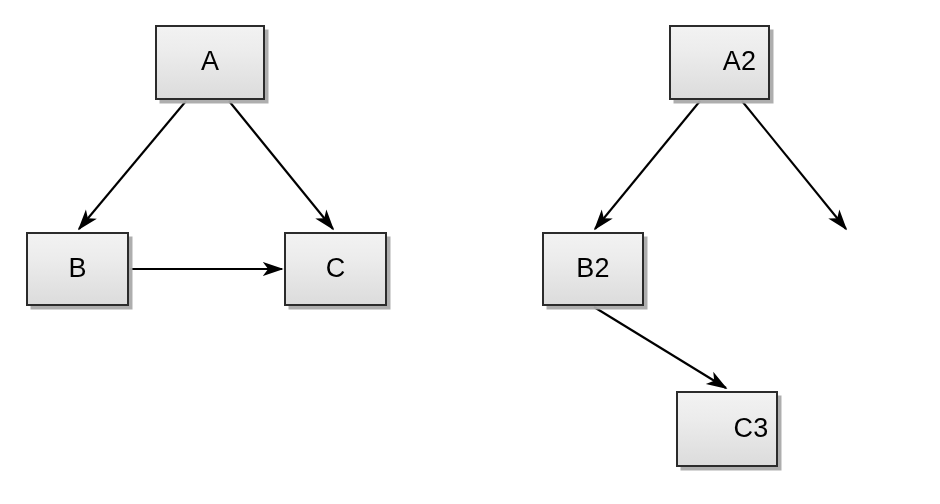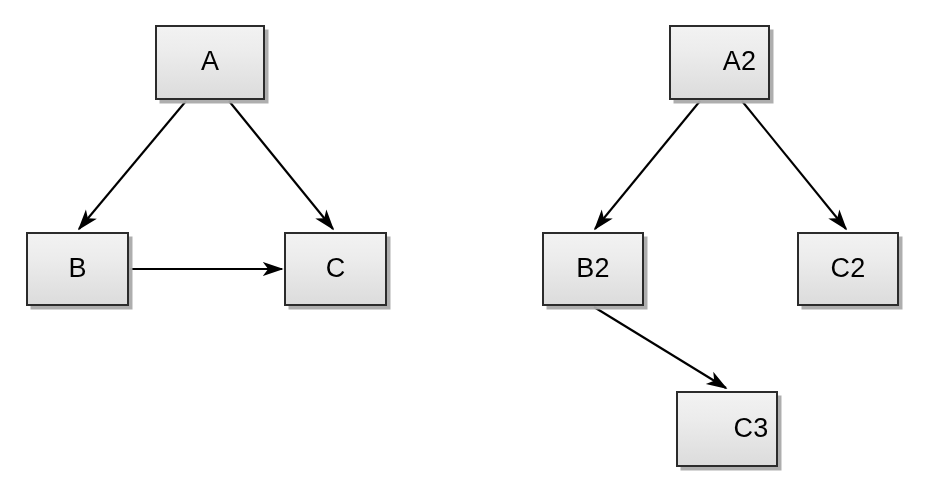--- a/index.html
+++ b/index.html
@@ -82,21 +82,18 @@
   </div>
 
   <div class="node" style="left: 669px; top: 25px; width: 101px; height: 75px; padding-left: 40px;">
     <span class="node-label">A2</span>
   </div>
 
   <div class="node" style="left: 542px; top: 232px; width: 102px; height: 74px;">
     <span class="node-label">B2</span>
   </div>
 
-  <div class="node" style="left: 797px; top: 232px; width: 102px; height: 74px;">
-    <span class="node-label">C2</span>
-  </div>
 
   <div class="node" style="left: 676px; top: 391px; width: 102px; height: 76px; padding-left: 48px;">
     <span class="node-label">C3</span>
   </div>
 
 </div>
 
 </body></html>

